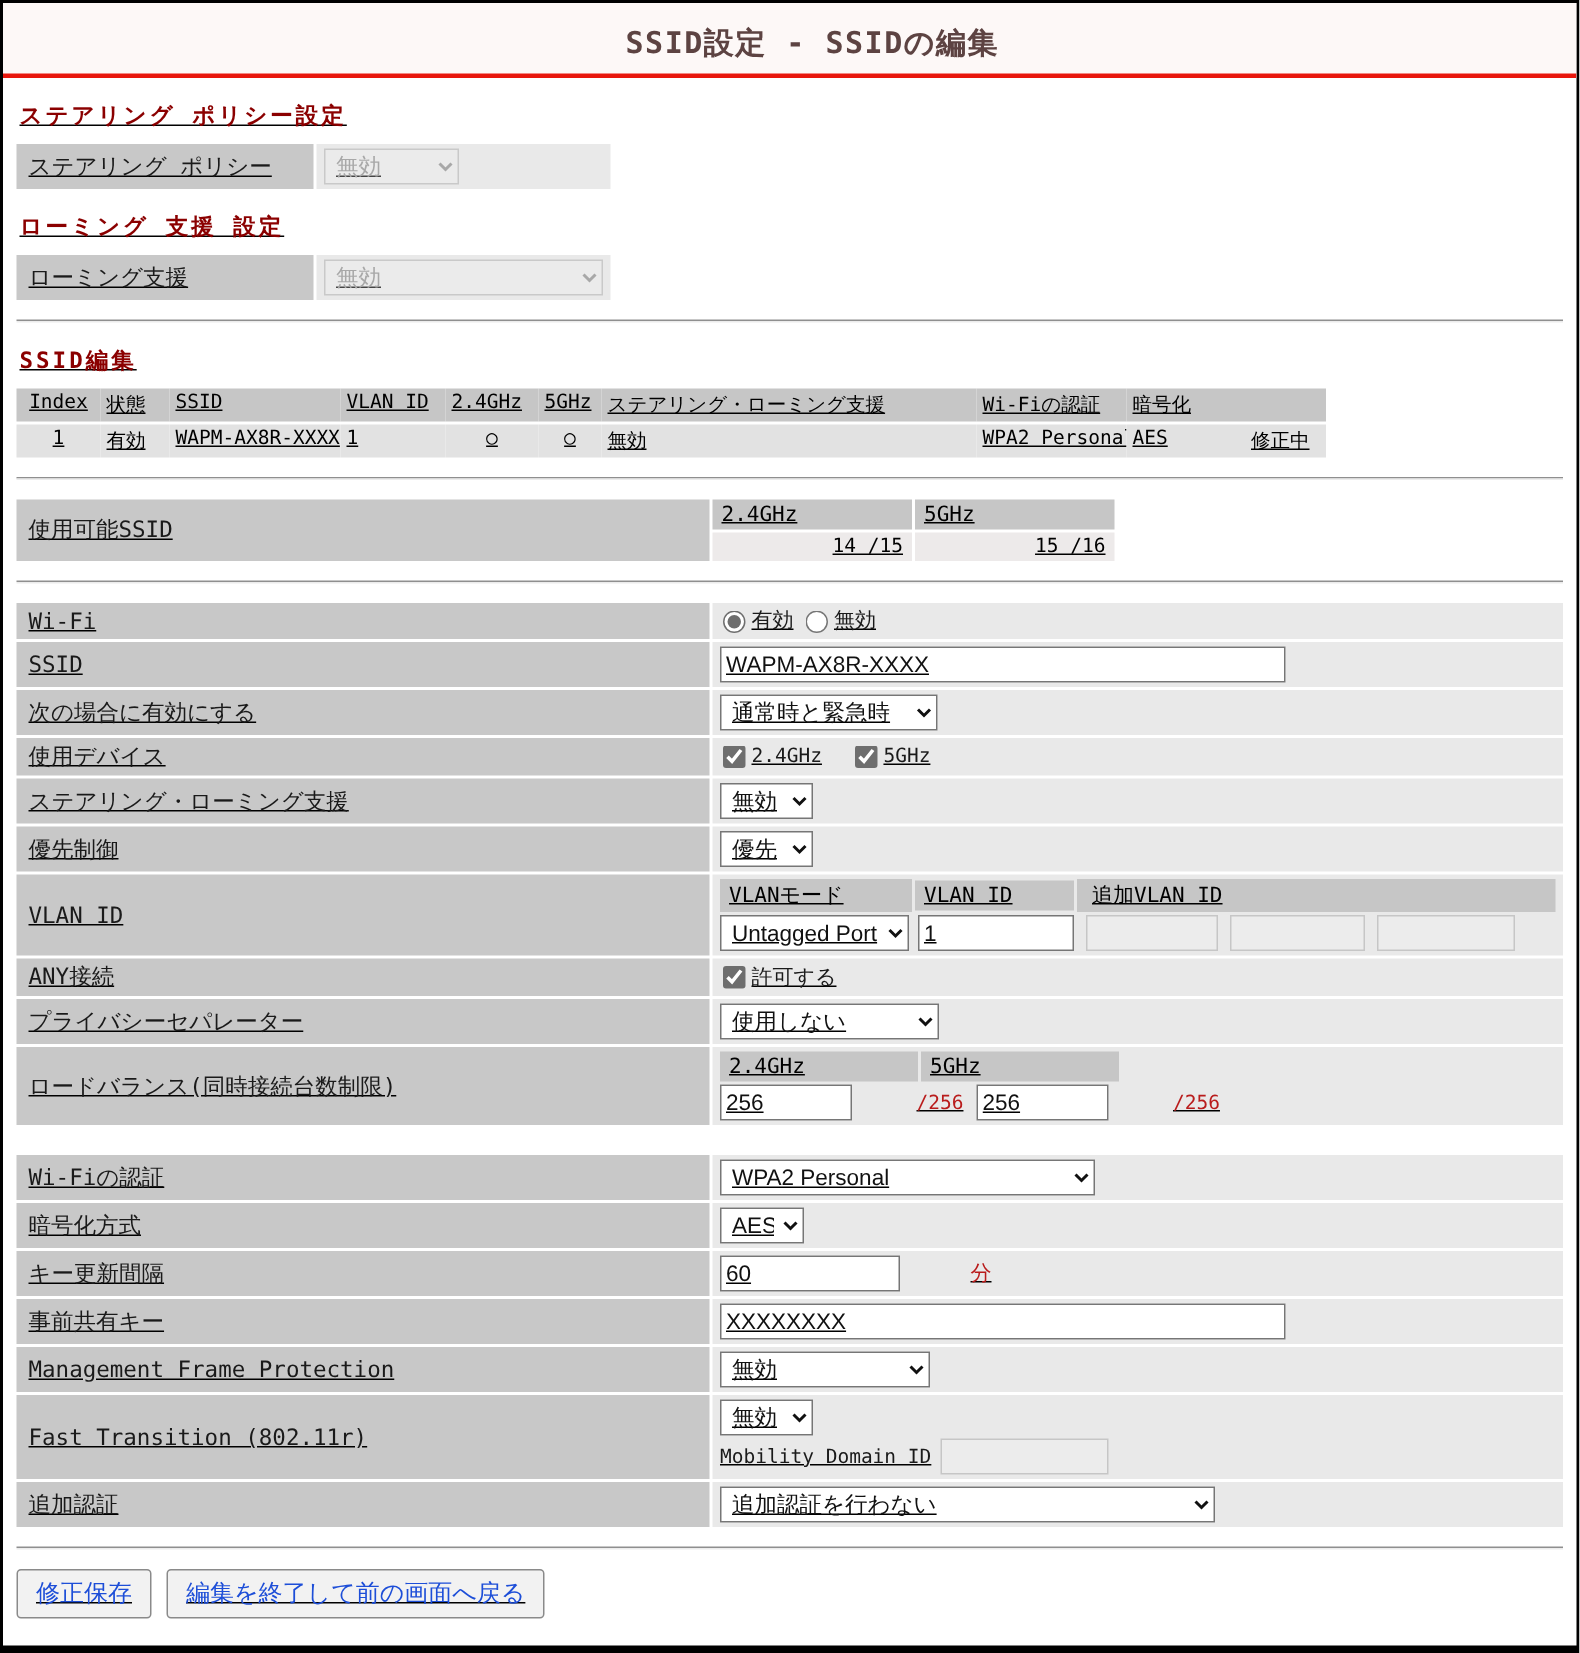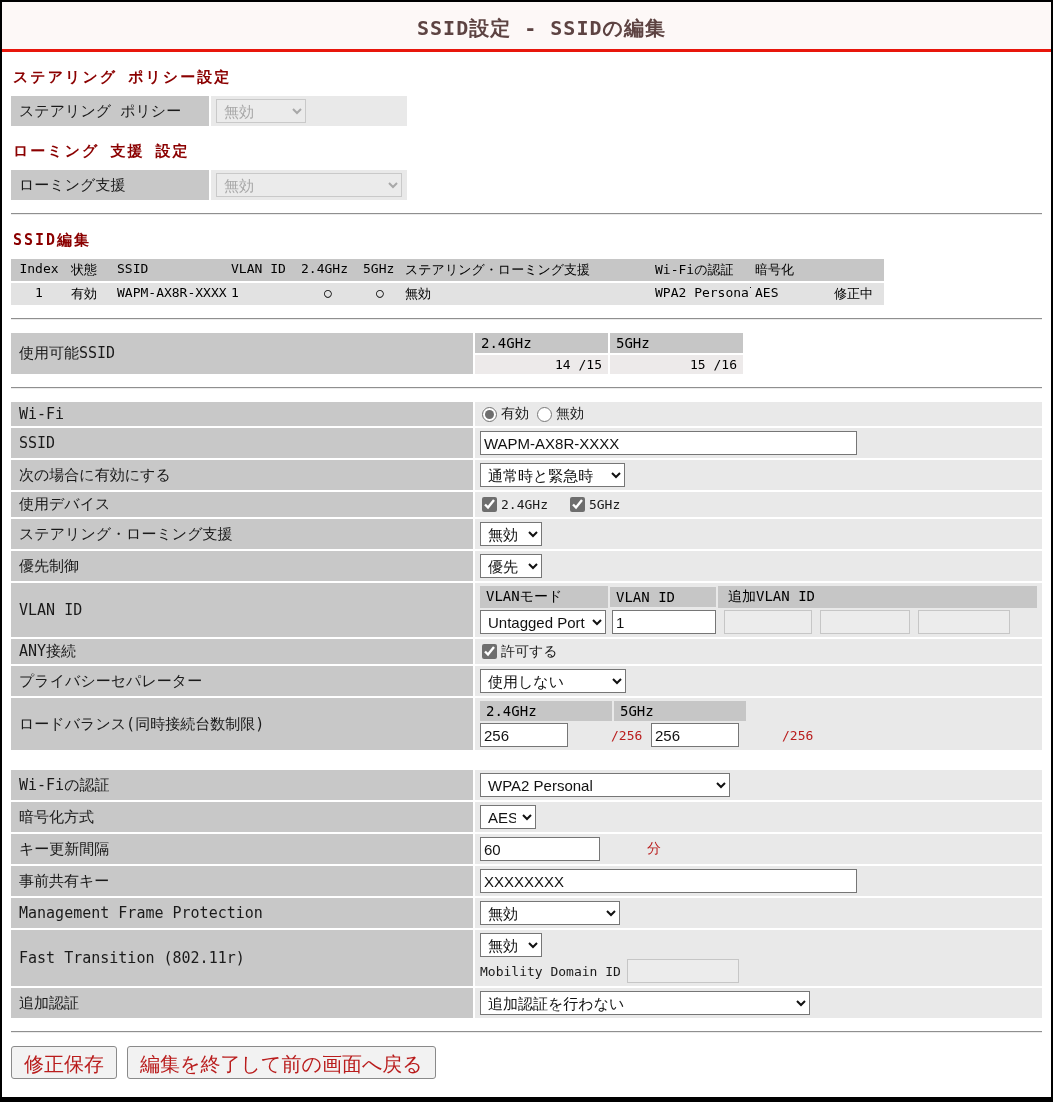--- a/index.html
+++ b/index.html
@@ -10,21 +10,21 @@
     border:2px solid #000; border-bottom:5px solid #000;
     overflow:hidden;
   }
   .titlebar {
     background:#fdf8f7; padding:13px 0 7px 30px;
     border-bottom:3px solid #e8160c;
   }
   .titlebar h1 {
     margin:0; font-size:20px; font-weight:bold; color:#5d4342; letter-spacing:1px;text-align:center;
   }
-  .content { padding:0 9px; }
+  .content { padding:0 9px;text-decoration:underline; }
   .section-heading {
     color:#8b0000; font-size:15px; font-weight:bold;
     letter-spacing:2px; margin:16px 0 9px 2px;
   }
   .sep {
     border:0; border-top:1px solid #8f8f8f; border-bottom:1px solid #ececec;
     margin:13px 0;
   }
   
   .kv-row { display:flex; gap:2px; margin-bottom:2px; }
@@ -70,21 +70,21 @@
   .subval  { background:#e9e9e9; font-size:14px; padding:2px 6px; }
   .avail-head { width:133px; }
   .avail-val  { width:133px; background:#edeaea;text-align:right; }
   .lb-head { width:132px; }
   .suffix { font-size:14px; color:#b91c1c;margin-left:41px; }
   .mono13 { font-size:13px; }
   
   .btnbar { display:flex; gap:10px; margin:12px 0 0 0; }
   button {
     font-family:"DejaVu Sans Mono","Liberation Sans",monospace;
-    font-size:20px; color:#b91c1c;
+    font-size:16px; color:#1d4ed8;
     background:#f2f2f2; border:1px solid #8a8a8a; border-radius:3px;
     padding:4px 12px; height:33px; cursor:pointer;
   }
 </style>
 </head>
 <body>
 
 <div class="page">
 
   <div class="titlebar">

